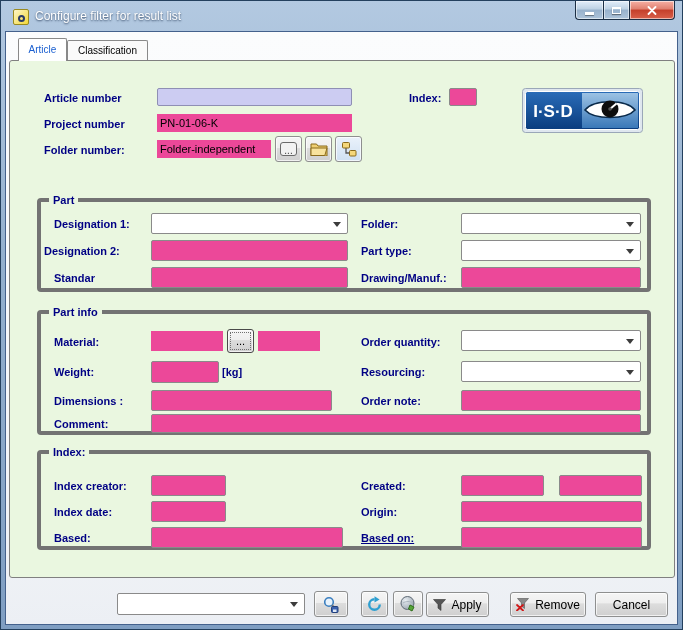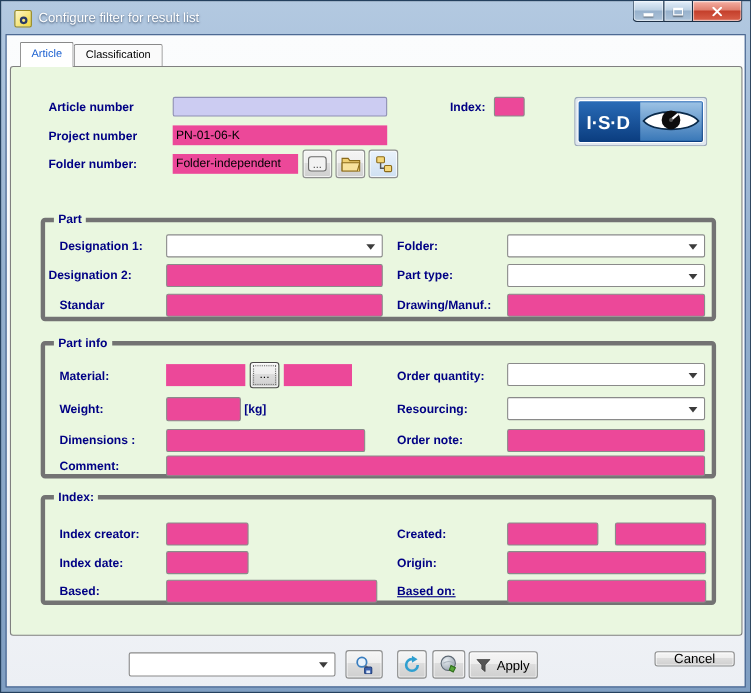--- a/index.html
+++ b/index.html
@@ -261,18 +261,25 @@
     </svg>
   </div>
 
   <div class="btn7" style="left:425px;top:591px;width:63px;height:25px;">
     <svg width="13" height="12" viewBox="0 0 13 12">
       <path d="M0.5,0.5 h12 l-4.5,5 v6 l-3,-2.4 v-3.6 Z" fill="#555" stroke="#333" stroke-width="0.6"></path>
     </svg>
     <span>Apply</span>
   </div>
 
-
-  <div class="btn7" style="left:594px;top:591px;width:73px;height:14px;">
+  <div class="btn7" style="left:509px;top:591px;width:76px;height:25px;">
+    <svg width="14" height="13" viewBox="0 0 14 13">
+      <path d="M1.5,0.5 h11 l-4,4.5 v5.5 l-3,-2.4 v-3.1 Z" fill="#888" stroke="#555" stroke-width="0.6"></path>
+      <path d="M1,7 L7,12.5 M7,7 L1,12.5" stroke="#d01818" stroke-width="1.8" stroke-linecap="round"></path>
+    </svg>
+    <span>Remove</span>
+  </div>
+
+  <div class="btn7" style="left:594px;top:591px;width:73px;height:25px;">
     <span>Cancel</span>
   </div>
 
 </div>
 
 </body></html>

